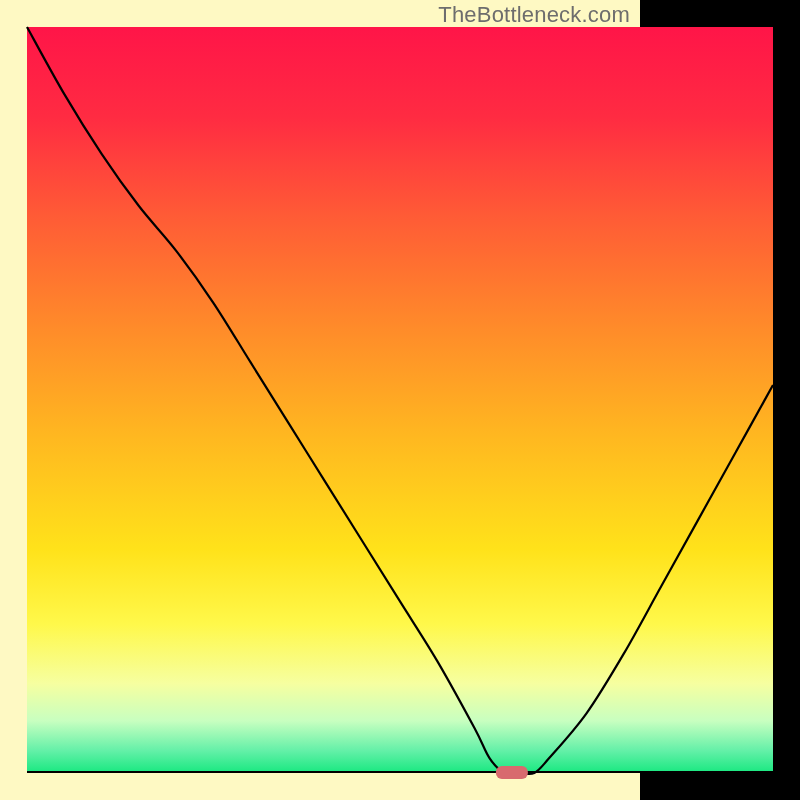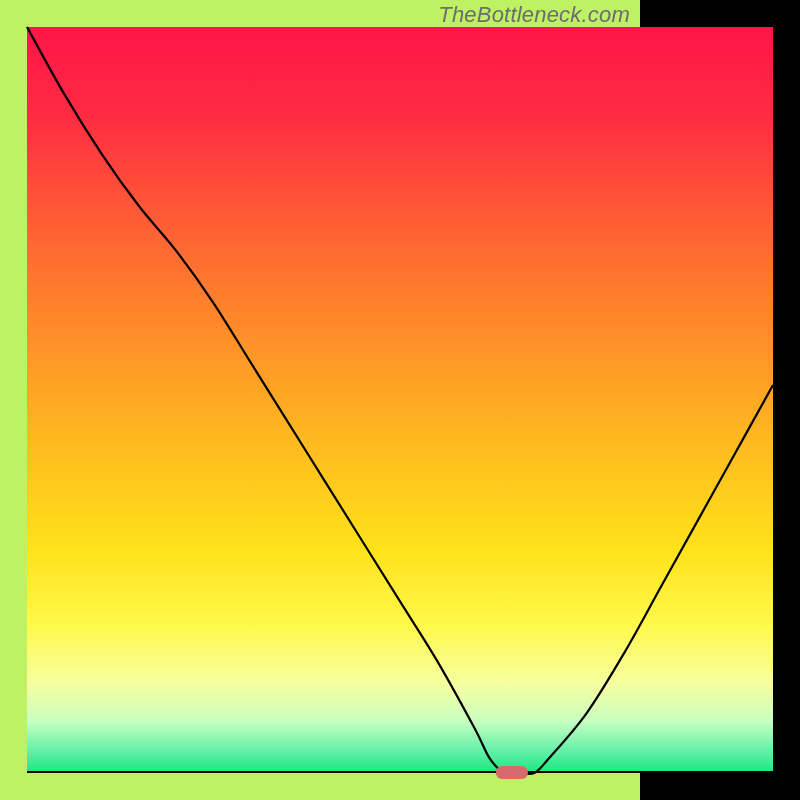--- a/index.html
+++ b/index.html
@@ -8,22 +8,21 @@
     width: 800px;
     height: 800px;
     overflow: hidden;
     background: #000;
     font-family: Arial, Helvetica, sans-serif;
   }
   .frame {
     position: relative;
     width: 640px;
     height: 800px;
-    background: #bef264;
-    font-style: italic;
+    background: #fef9c3;
   }
   .watermark {
     position: absolute;
     top: 2px;
     right: 10px;
     color: #6d6d6d;
     font-size: 22px;
     font-weight: 500;
     letter-spacing: 0.2px;
     z-index: 5;

